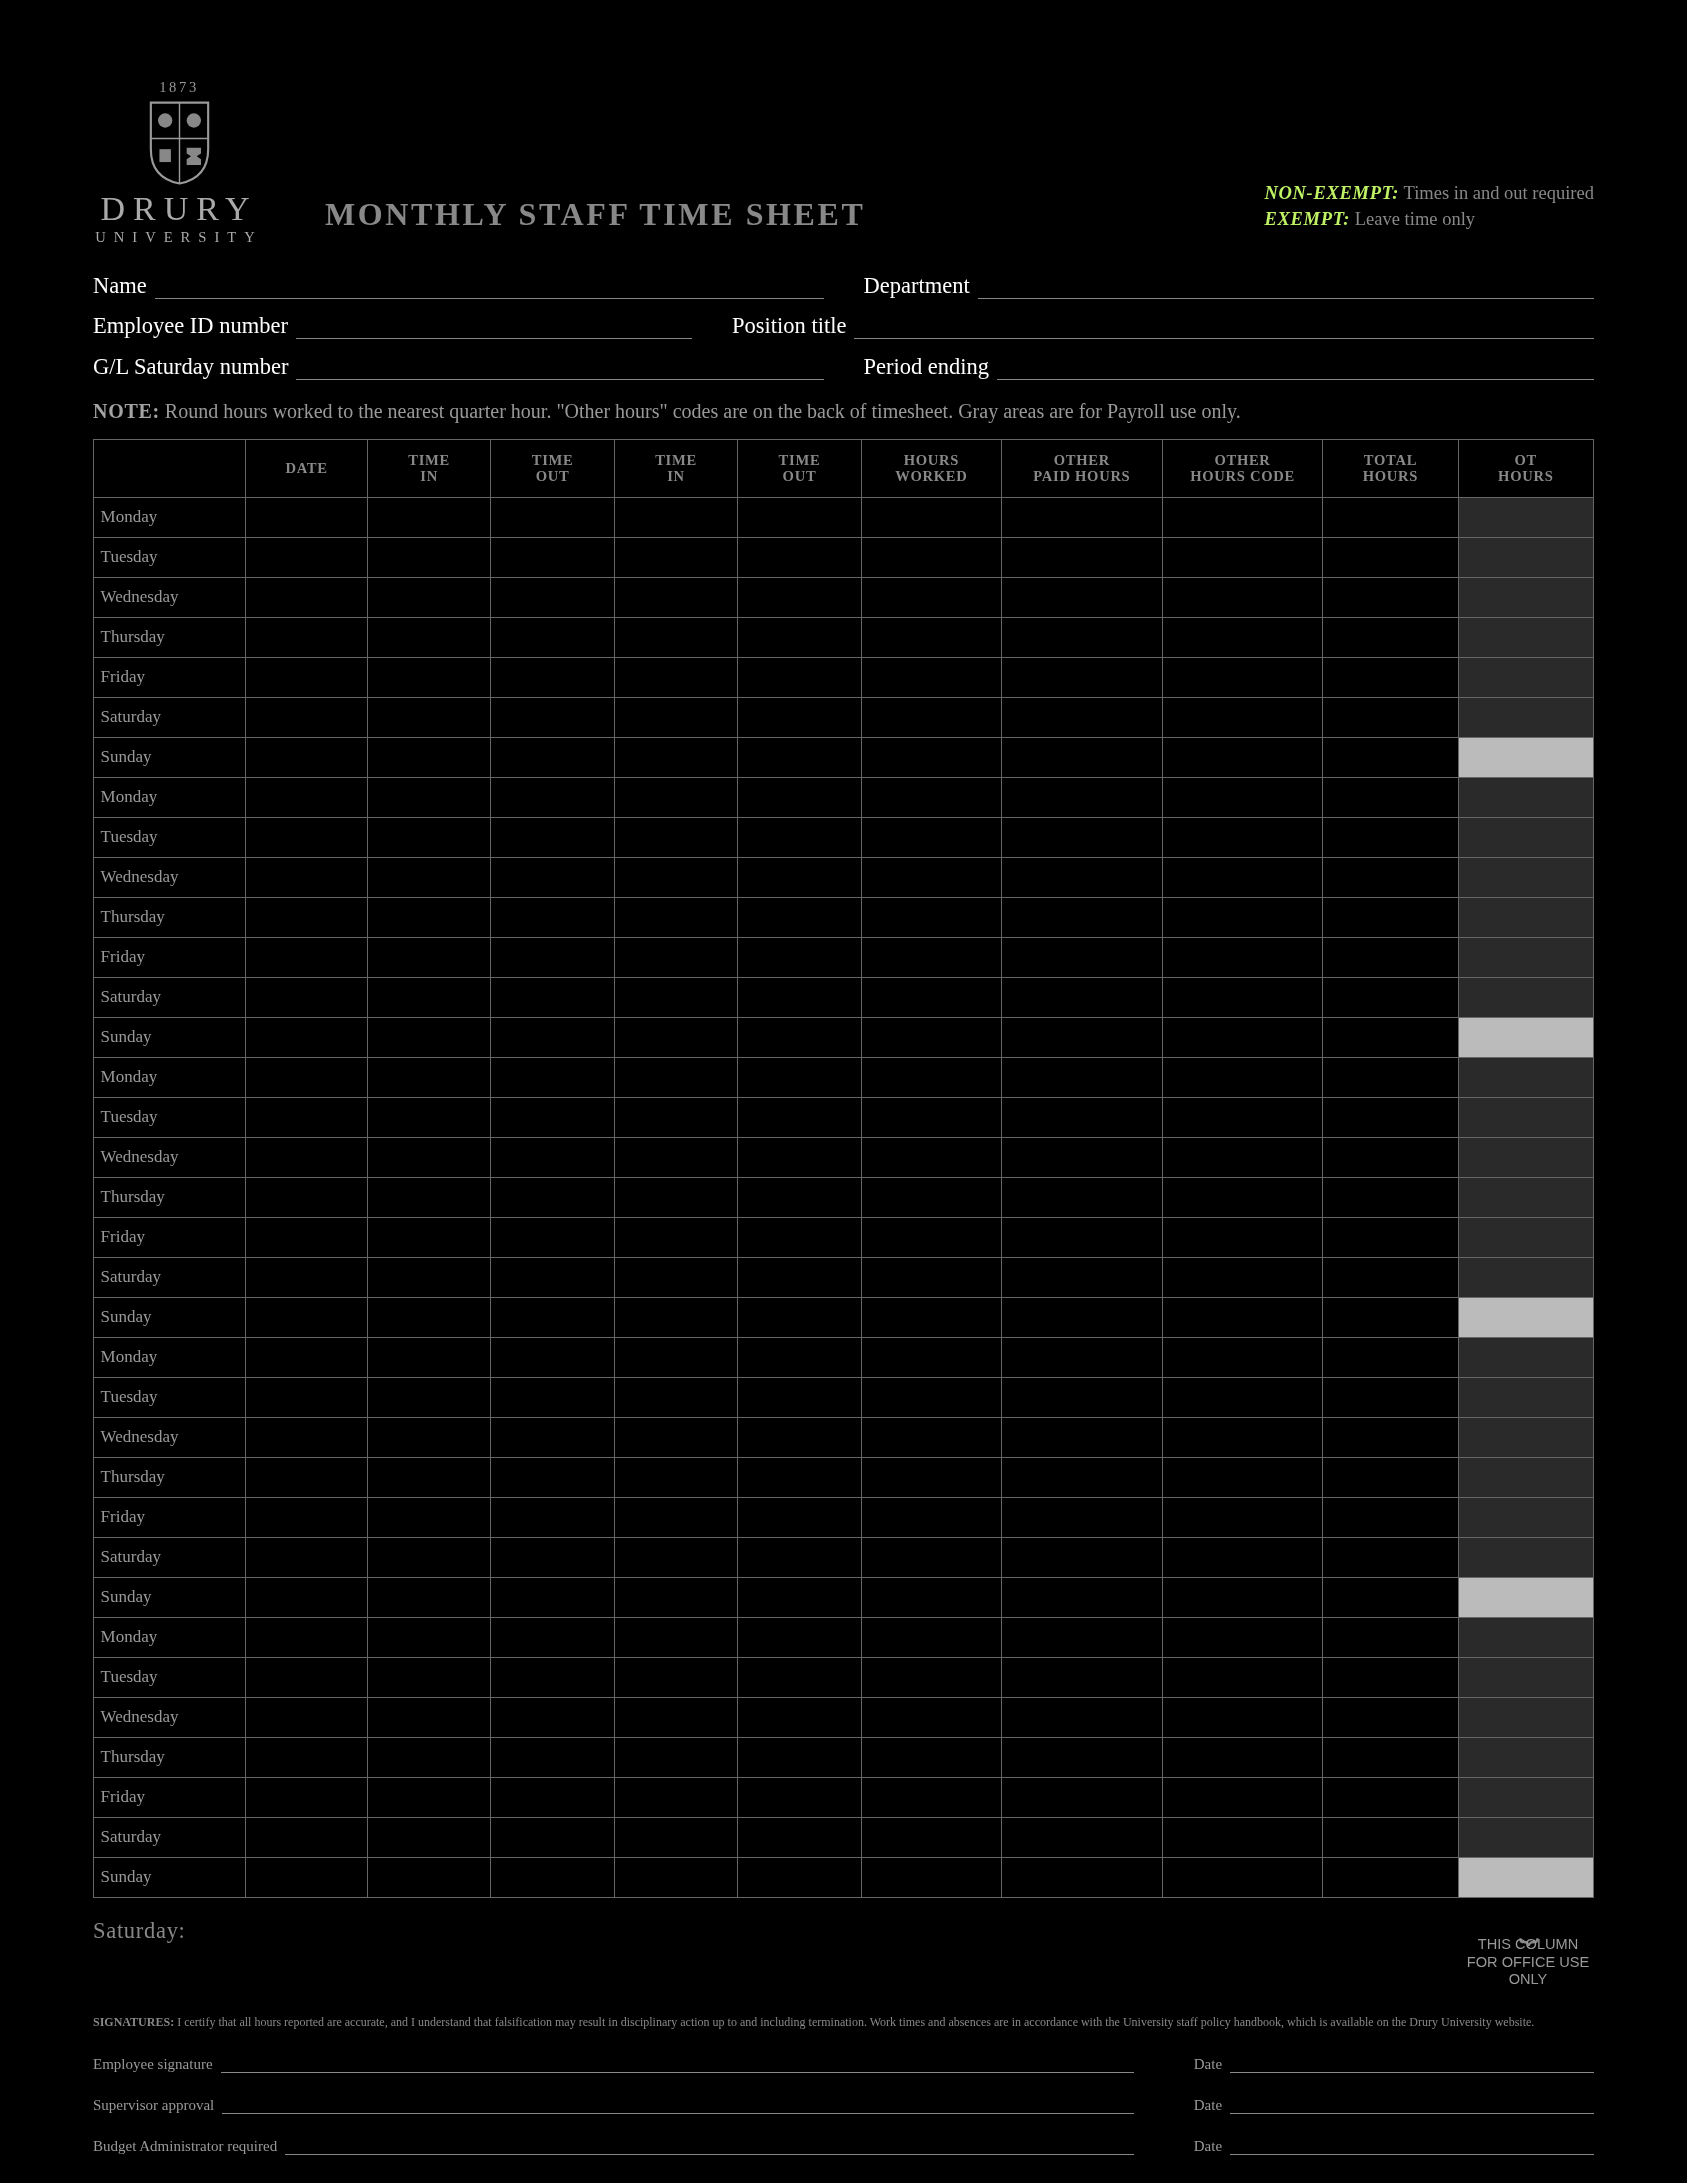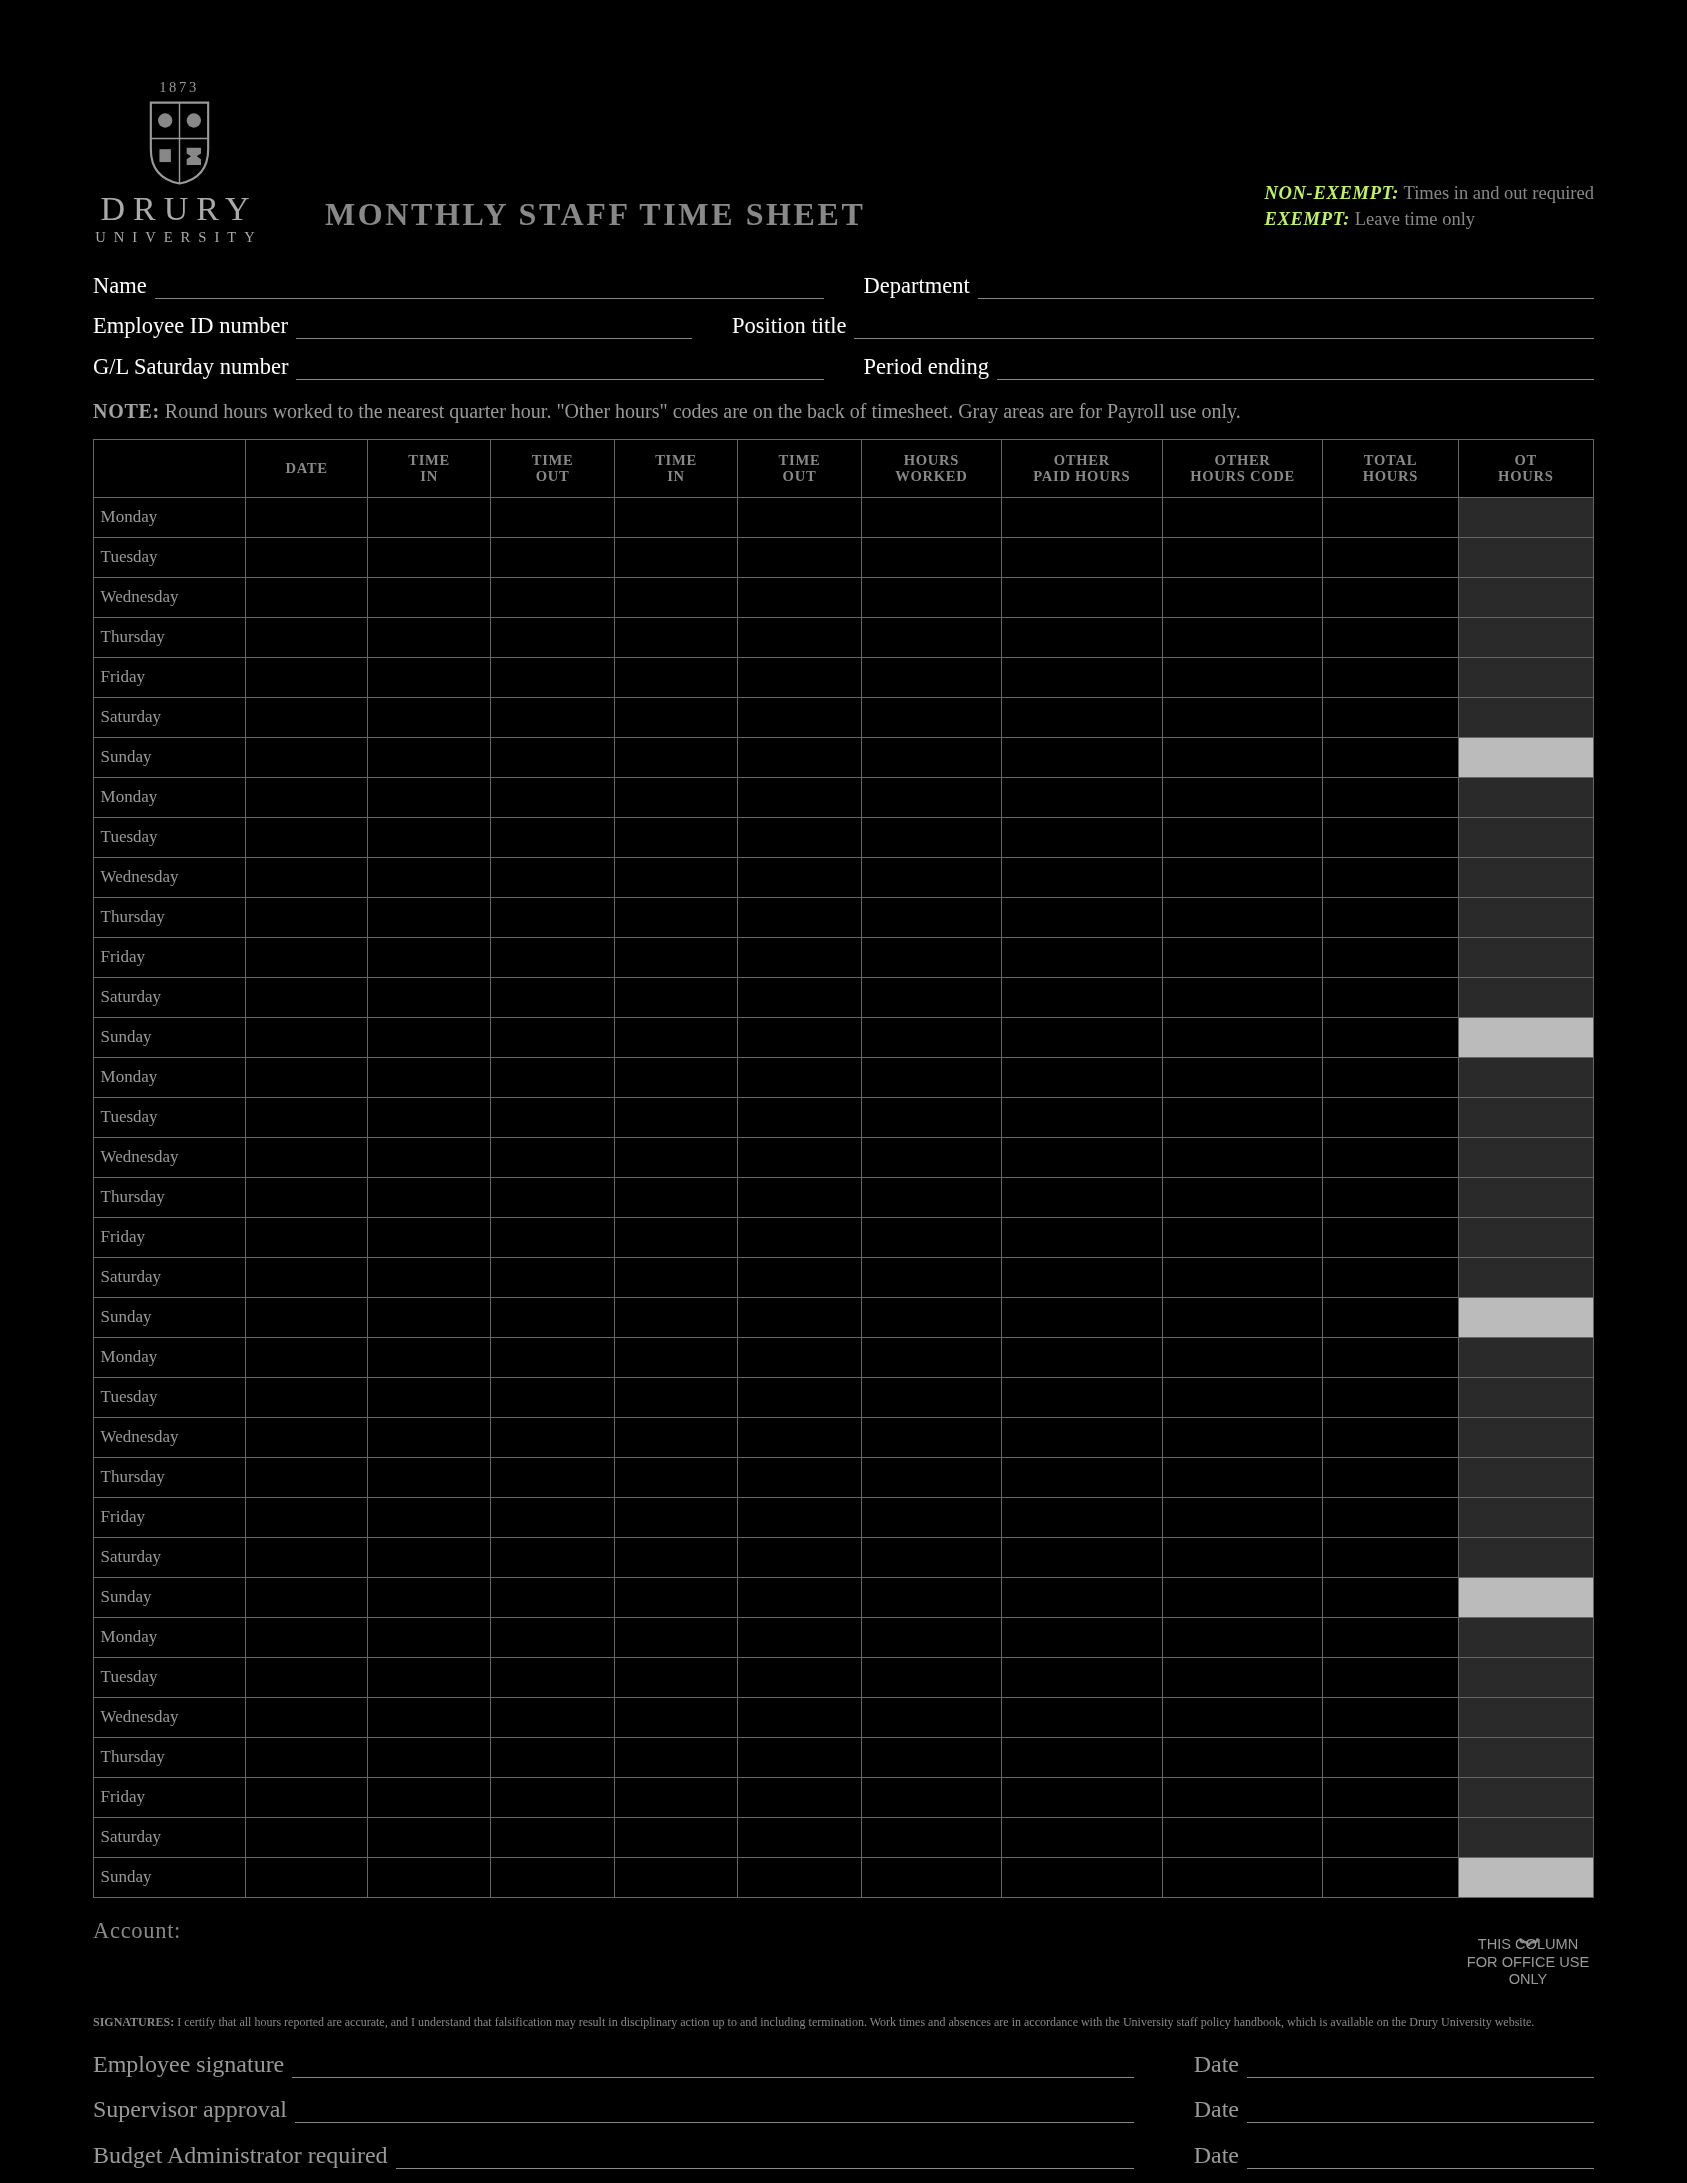--- a/index.html
+++ b/index.html
@@ -158,21 +158,21 @@
   .sig-note {
     font-size: 12px;
     color:#888;
     margin: 26.5px 0 20px;
     line-height:1.3;
   }
   .sig-row {
     display:flex;
     gap: 60px;
     margin-bottom: 18.5px;
-    font-size: 24px;
+    font-size: 15px;
     color:#999;
     align-items:flex-end;
   }
   .sig-row .field:first-child { flex: 2.6; }
   .sig-row .field:last-child  { flex: 1; }
   .footer {
     text-align:center;
     font-size: 14.6px;
     color:#888;
     margin-top: 26.5px;
@@ -725,21 +725,21 @@
         <td></td>
         <td></td>
         <td></td>
         <td></td>
         <td class="payroll light"></td>
       </tr>
     </tbody>
 </table>
 
 <div class="comments-row">
-  <div class="comments">Account:</div>
+  <div class="comments">Saturday:</div>
   <div class="office-use">
     <div class="brace">⏟</div>
     <div>THIS COLUMN FOR OFFICE USE ONLY</div>
   </div>
 </div>
 
 <div class="sig-note">
   <b>SIGNATURES:</b> <span>I certify that all hours reported are accurate, and I understand that falsification may result in disciplinary action up to and including termination. Work times and absences are in accordance with the University staff policy handbook, which is available on the Drury University website.</span>
 </div>
 

